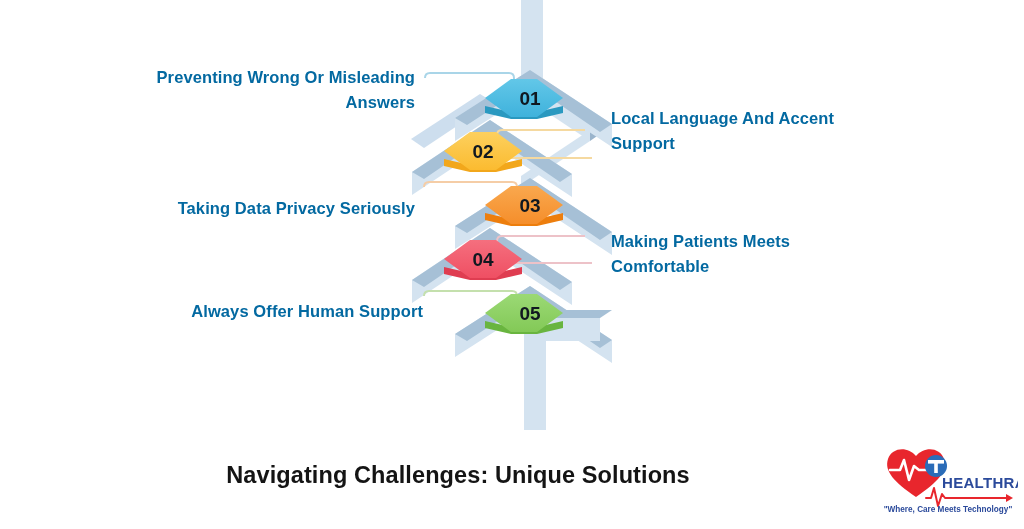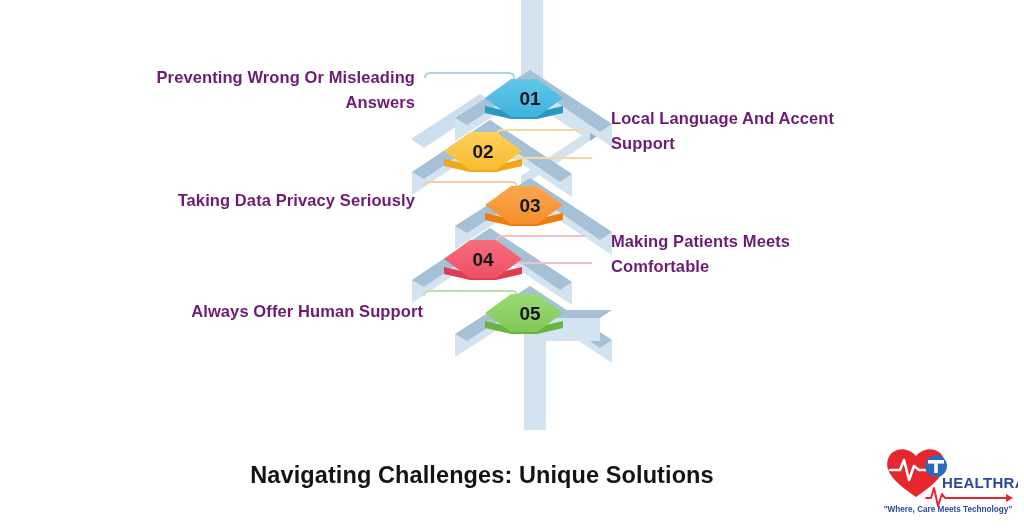--- a/index.html
+++ b/index.html
@@ -11,40 +11,39 @@
   }
   #stage{position:absolute;inset:0;width:1024px;height:529px;}
 
   
   .diagram{position:absolute;left:0;top:0;width:1024px;height:430px;}
   .diagram svg{position:absolute;left:0;top:0;}
 
   
   .label{
     position:absolute;
-    color:#701a75;
+    color:#0369a1;
     font-size:16.5px;
     font-weight:bold;
     line-height:25px;
     letter-spacing:.1px;
     white-space:pre-line;
   }
   .label.left{text-align:right;}
   .label.right{text-align:left;}
 
   
   .footer-title{
     position:absolute;
     left:0;top:462px;width:916px;
     text-align:center;
     color:#141414;
     font-size:23.5px;
     font-weight:bold;
     letter-spacing:.1px;
-    padding-left:24px;
   }
 
   
   .logo{position:absolute;left:878px;top:444px;width:140px;height:72px;}
   .logo svg{position:absolute;left:0;top:0;}
 </style>
 </head>
 <body>
 
 <div id="stage">
@@ -145,21 +144,21 @@
         </g>
       </g>
     </svg>
 
     <div class="label left" style="left:100px;top:65px;width:315px;">Preventing Wrong Or Misleading
 Answers</div>
 
     <div class="label right" style="left:611px;top:106px;width:300px;">Local Language And Accent
 Support</div>
 
-    <div class="label left" style="left:110px;top:188px;width:305px;">Taking Data Privacy Seriously</div>
+    <div class="label left" style="left:110px;top:196px;width:305px;">Taking Data Privacy Seriously</div>
 
     <div class="label right" style="left:611px;top:229px;width:300px;">Making Patients Meets
 Comfortable</div>
 
     <div class="label left" style="left:118px;top:299px;width:305px;">Always Offer Human Support</div>
   </div>
 
   <div class="footer-title">Navigating Challenges: Unique Solutions</div>
 
   <div class="logo">

